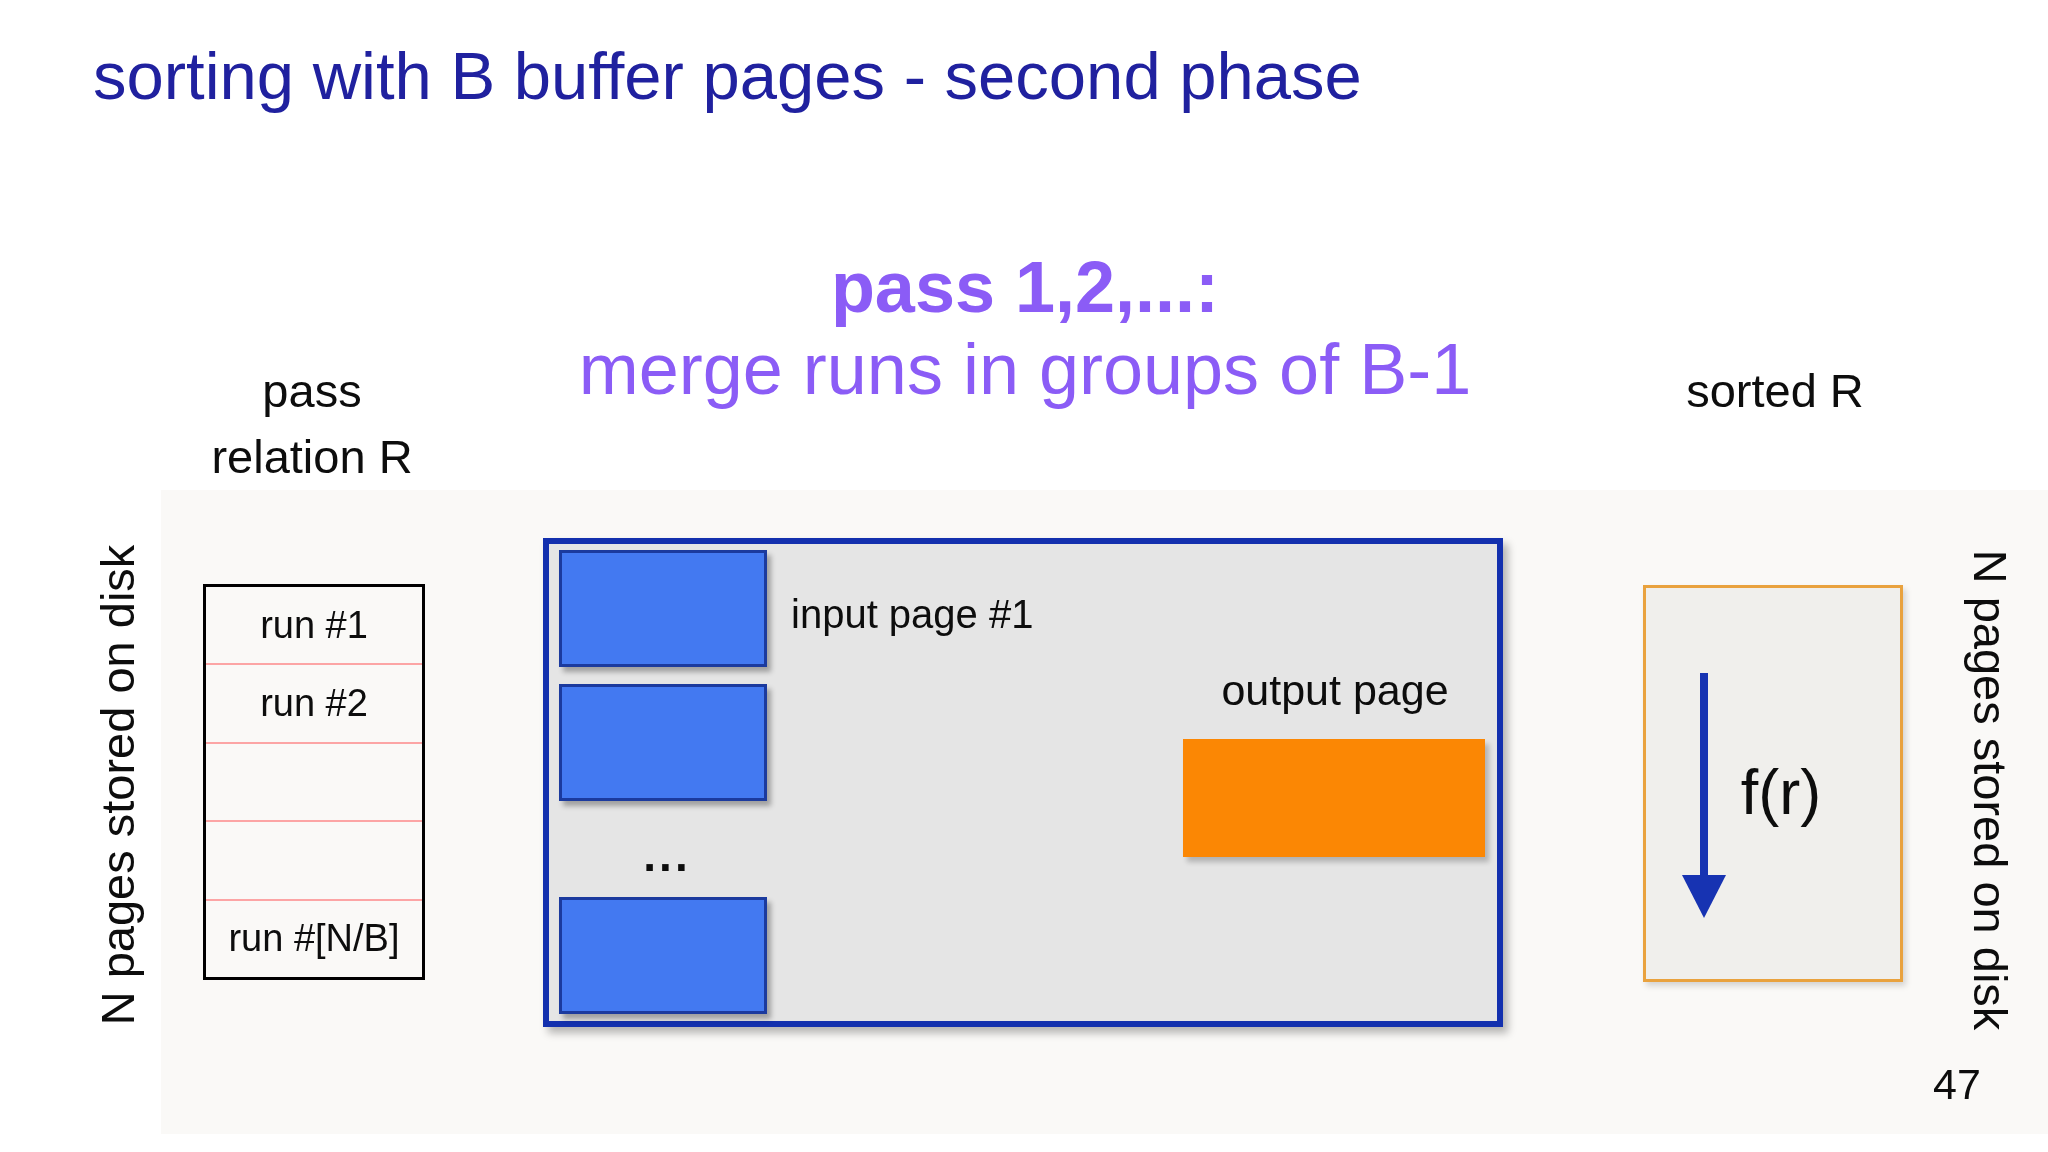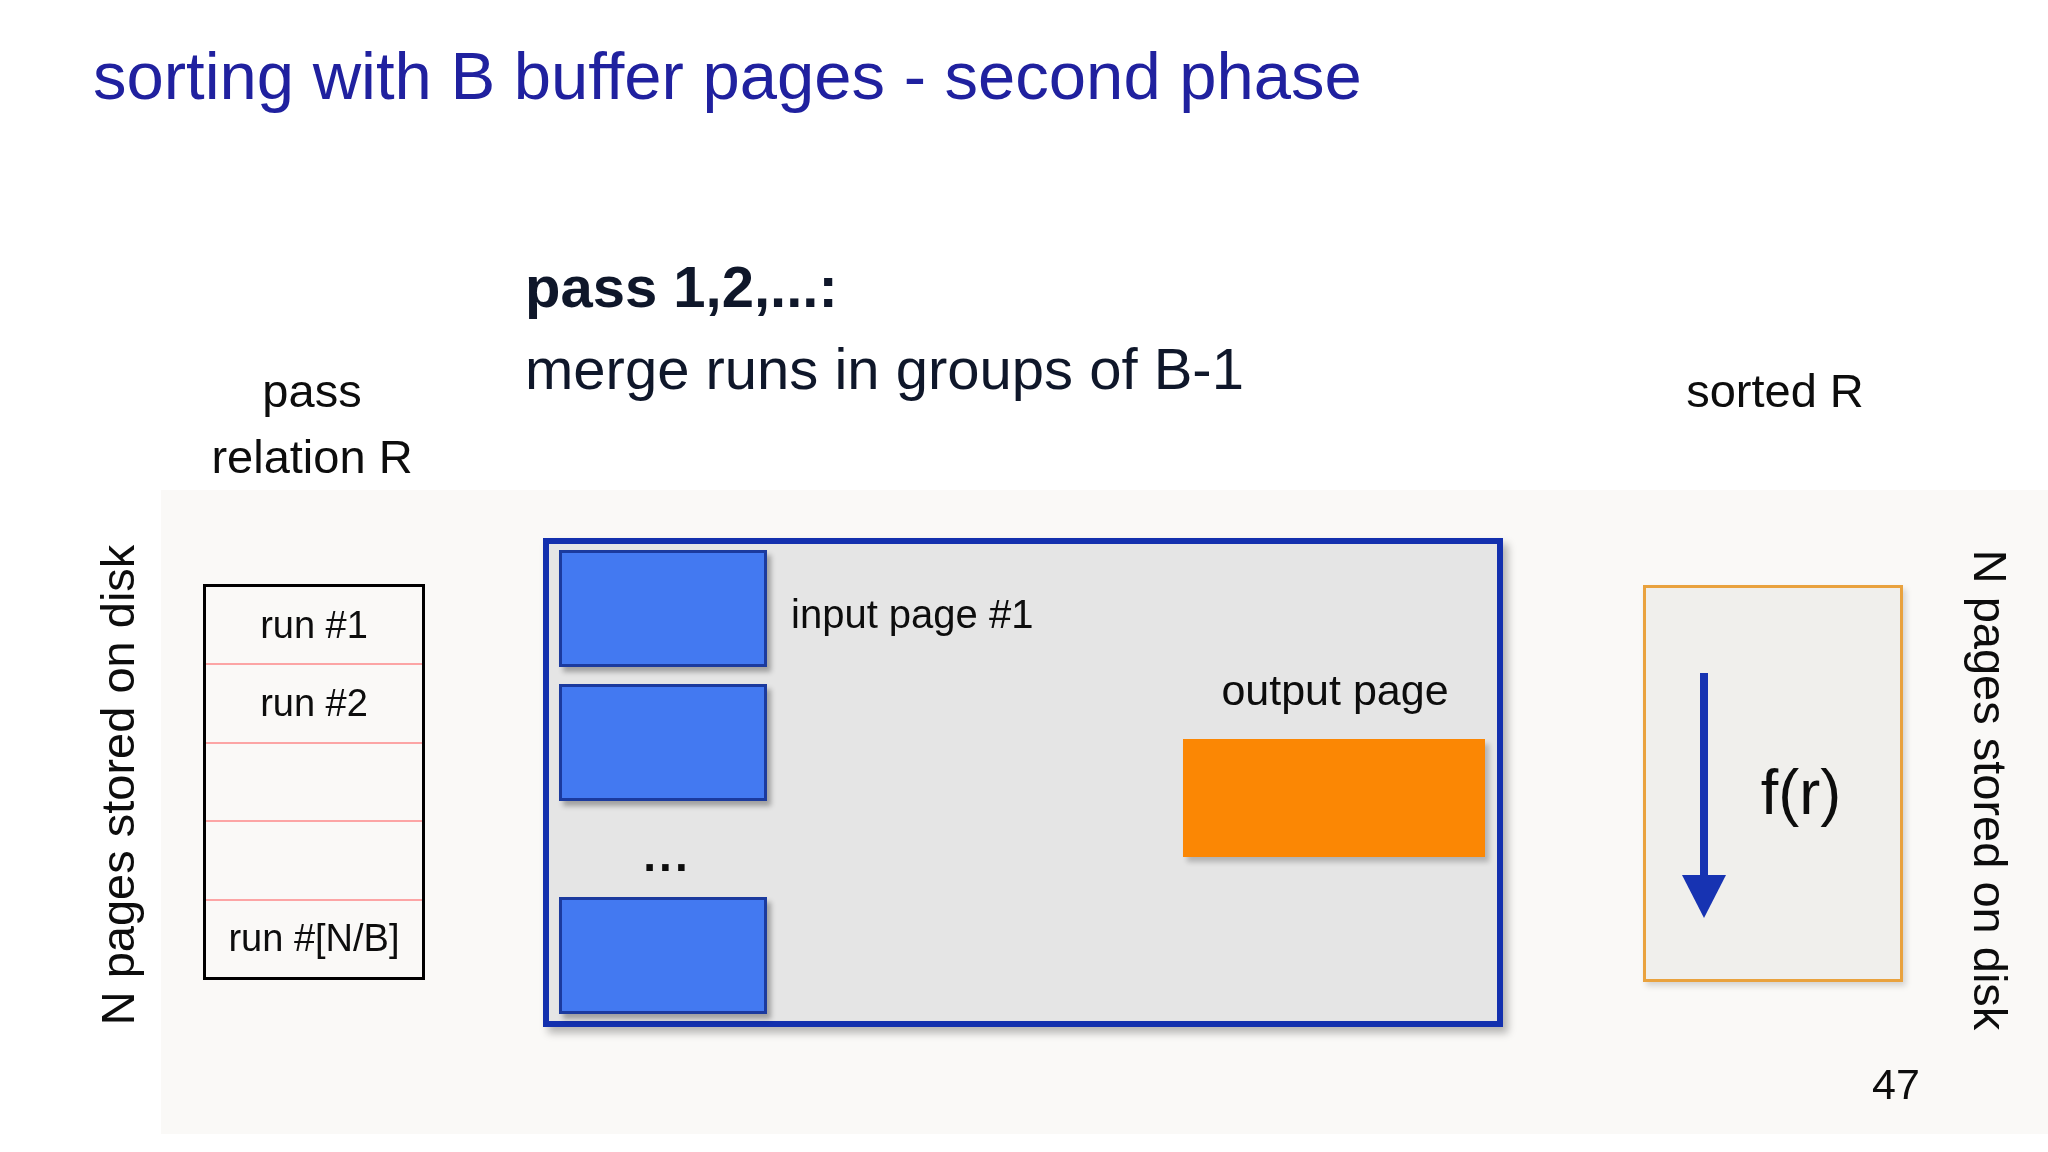--- a/index.html
+++ b/index.html
@@ -11,21 +11,21 @@
   .bg-panel{
     position:absolute;left:161px;top:490px;width:1887px;height:644px;
     background:#faf9f7;
   }
   .title{
     position:absolute;left:93px;top:38px;width:1700px;
     font-size:67px;line-height:1.12;color:#20219f;white-space:nowrap;
   }
   .center-heading{
     position:absolute;left:525px;top:246px;width:1000px;
-    text-align:left;font-size:58px;line-height:82px;color:#0f172a;
+    text-align:center;font-size:72px;line-height:82px;color:#8b5cf6;
   }
   .center-heading .l1{font-weight:700;}
   .side-heading{
     position:absolute;width:300px;text-align:center;
     font-size:47px;line-height:66px;color:#0d0d0d;
   }
   .input-heading{left:162px;top:358px;}
   .output-heading{left:1625px;top:358px;}
   .rotated{
     position:absolute;width:560px;height:52px;
@@ -76,24 +76,24 @@
     background:#fb8704;box-shadow:4px 5px 5px rgba(0,0,0,0.22);
   }
   .output-disk{
     position:absolute;left:1643px;top:585px;width:254px;height:391px;
     border:3px solid #e9a23e;background:#f0efec;
     box-shadow:3px 4px 6px rgba(0,0,0,0.15);
   }
   .arrow-svg{position:absolute;left:0;top:0;}
   .fr-label{
     position:absolute;left:55px;top:168px;width:160px;text-align:center;
-    font-size:63px;color:#0d0d0d;padding-left:20px;
+    font-size:63px;color:#0d0d0d;
   }
   .page-number{
-    position:absolute;left:1856px;top:1060px;width:80px;text-align:center;
+    position:absolute;left:1917px;top:1060px;width:80px;text-align:center;
     font-size:43px;color:#0d0d0d;
   }
 </style>
 </head>
 <body>
 
 <div class="slide">
 
   <div class="bg-panel"></div>
 

